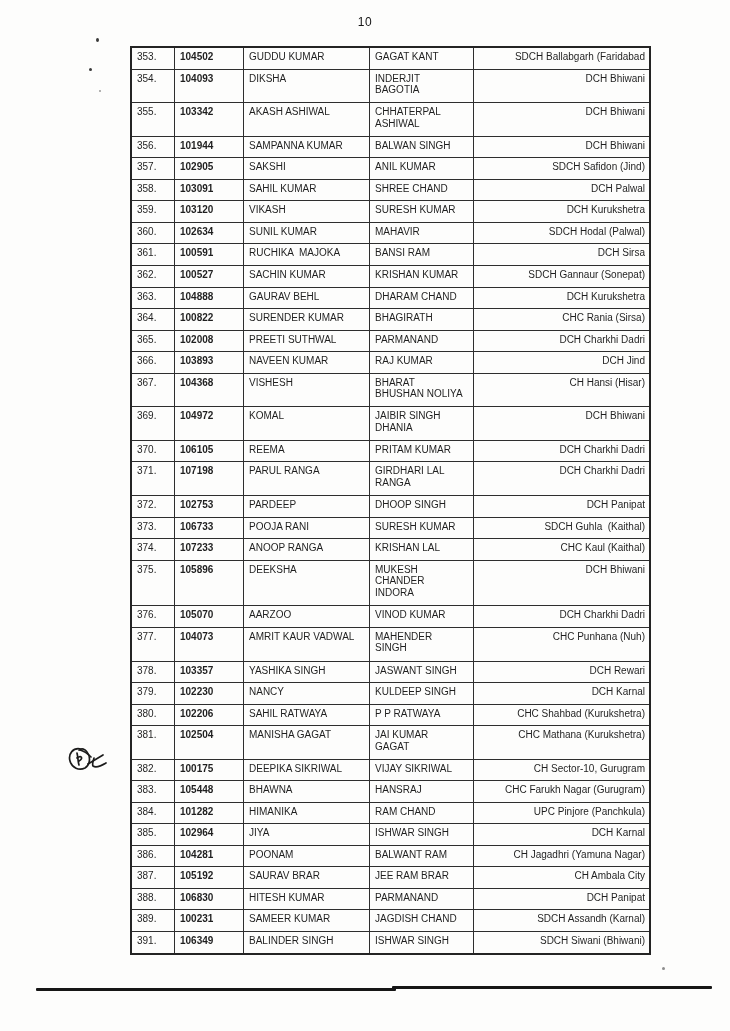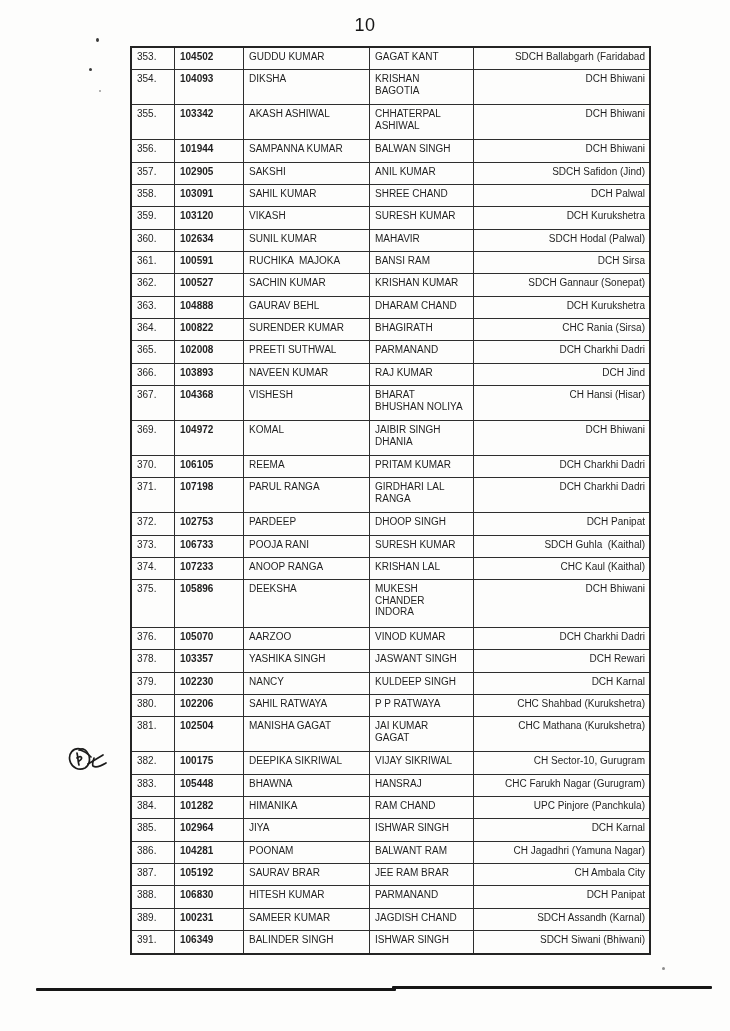--- a/index.html
+++ b/index.html
@@ -7,21 +7,21 @@
     position:relative;
     width:730px;height:1031px;
     background:#fdfdfc;
     font-family:"Liberation Sans", sans-serif;
     color:#1c1c1c;
     overflow:hidden;
     box-shadow:0 0 4px rgba(0,0,0,.25);
   }
   .page-number{
     position:absolute;top:15px;left:350px;width:30px;
-    text-align:center;font-size:18px;letter-spacing:.5px;color:#151515;
+    text-align:center;font-size:12px;letter-spacing:.5px;color:#151515;
   }
   table.roster{
     position:absolute;left:130px;top:46px;
     width:468px;height:909px;
     border-collapse:collapse;table-layout:fixed;
     border:2px solid #242424;
   }
   table.roster td{
     border:1px solid #2e2e2e;
     vertical-align:top;
@@ -76,21 +76,21 @@
           <td class="c-sno">353.</td>
           <td class="c-id">104502</td>
           <td class="c-name">GUDDU KUMAR</td>
           <td class="c-father">GAGAT KANT</td>
           <td class="c-post">SDCH Ballabgarh (Faridabad</td>
         </tr>
         <tr>
           <td class="c-sno">354.</td>
           <td class="c-id">104093</td>
           <td class="c-name">DIKSHA</td>
-          <td class="c-father">KRISHAN
+          <td class="c-father">INDERJIT
 BAGOTIA</td>
           <td class="c-post">DCH Bhiwani</td>
         </tr>
         <tr>
           <td class="c-sno">355.</td>
           <td class="c-id">103342</td>
           <td class="c-name">AKASH ASHIWAL</td>
           <td class="c-father">CHHATERPAL
 ASHIWAL</td>
           <td class="c-post">DCH Bhiwani</td>
@@ -234,20 +234,28 @@
           <td class="c-post">DCH Bhiwani</td>
         </tr>
         <tr>
           <td class="c-sno">376.</td>
           <td class="c-id">105070</td>
           <td class="c-name">AARZOO</td>
           <td class="c-father">VINOD KUMAR</td>
           <td class="c-post">DCH Charkhi Dadri</td>
         </tr>
         <tr>
+          <td class="c-sno">377.</td>
+          <td class="c-id">104073</td>
+          <td class="c-name">AMRIT KAUR VADWAL</td>
+          <td class="c-father">MAHENDER
+SINGH</td>
+          <td class="c-post">CHC Punhana (Nuh)</td>
+        </tr>
+        <tr>
           <td class="c-sno">378.</td>
           <td class="c-id">103357</td>
           <td class="c-name">YASHIKA SINGH</td>
           <td class="c-father">JASWANT SINGH</td>
           <td class="c-post">DCH Rewari</td>
         </tr>
         <tr>
           <td class="c-sno">379.</td>
           <td class="c-id">102230</td>
           <td class="c-name">NANCY</td>

